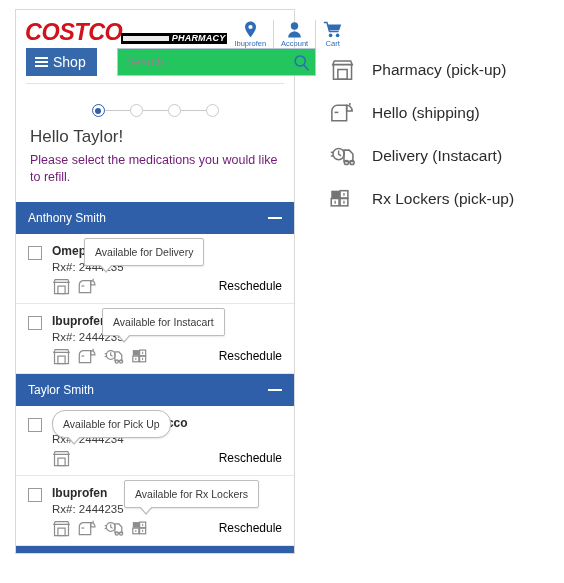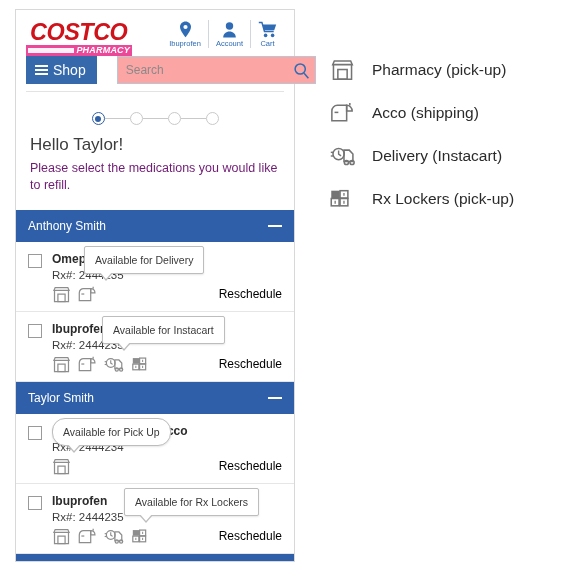--- a/index.html
+++ b/index.html
@@ -33,39 +33,39 @@
     background: #ffffff;
     position: relative;
   }
   .header-row {
     display: flex;
     align-items: flex-start;
     justify-content: space-between;
   }
   .logo-block {
     display: flex;
-    flex-direction: column;
-    align-items: center;
+    flex-direction: row;
+    align-items: flex-end;
     padding-top: 3px;
   }
   .logo-wordmark {
     font-family: "Liberation Sans", sans-serif;
     font-weight: bold;
     font-style: italic;
     font-size: 23px;
     letter-spacing: -0.5px;
     color: #d0121b;
     line-height: 1;
     transform: scaleX(1.02);
   }
   .logo-pharmacy-bar {
     margin-top: 1px;
     width: 106px;
     height: 11px;
-    background: #ec4899;
+    background: #000000;
     position: relative;
     display: flex;
     align-items: center;
     justify-content: flex-end;
     box-sizing: border-box;
     padding-right: 2px;
   }
   .logo-pharmacy-bar::before {
     content: "";
     position: absolute;
@@ -147,21 +147,21 @@
     background: #ffffff;
     width: 100%;
   }
   .search-wrap {
     flex: 1;
     margin-left: 8px;
     height: 28px;
     border: 1px solid #b9c6d6;
     display: flex;
     align-items: center;
-    background: #fca5a5;
+    background: #22c55e;
     box-sizing: border-box;
   }
   .search-input {
     flex: 1;
     border: none;
     outline: none;
     font-size: 12px;
     color: #444;
     padding: 0 8px;
     font-family: "Liberation Sans", sans-serif;
@@ -653,21 +653,21 @@
 
     <div class="legend-row">
       <span class="legend-icon">
         <svg width="25" height="22" viewBox="0 0 20 18">
           <path d="M1.3 7.3c0-2.6 2-4.6 4.5-4.6h7.6v12.7H1.3z" fill="none" stroke="#747474" stroke-width="1.25"></path>
           <path d="M13.4 2.7c2.5 0 4.5 2 4.5 4.6h-4.5z" fill="none" stroke="#747474" stroke-width="1.25"></path>
           <line x1="16" y1="0.8" x2="16" y2="2.8" stroke="#747474" stroke-width="1.25"></line>
           <line x1="3.5" y1="8.5" x2="6.6" y2="8.5" stroke="#747474" stroke-width="1.25"></line>
         </svg>
       </span>
-      <span class="legend-label">Acco (shipping)</span>
+      <span class="legend-label">Hello (shipping)</span>
     </div>
 
     <div class="legend-row">
       <span class="legend-icon">
         <svg width="27" height="22" viewBox="0 0 22 18">
           <circle cx="7" cy="7.4" r="4.6" fill="none" stroke="#747474" stroke-width="1.25"></circle>
           <path d="M7 4.6v2.9l2 1.4" fill="none" stroke="#747474" stroke-width="1.15"></path>
           <path d="M11.4 4.2h4.3l3 3.2v6.1h-7.3z" fill="none" stroke="#747474" stroke-width="1.25"></path>
           <circle cx="13.4" cy="14.3" r="1.7" fill="none" stroke="#747474" stroke-width="1.25"></circle>
           <circle cx="18" cy="14.3" r="1.7" fill="none" stroke="#747474" stroke-width="1.25"></circle>

